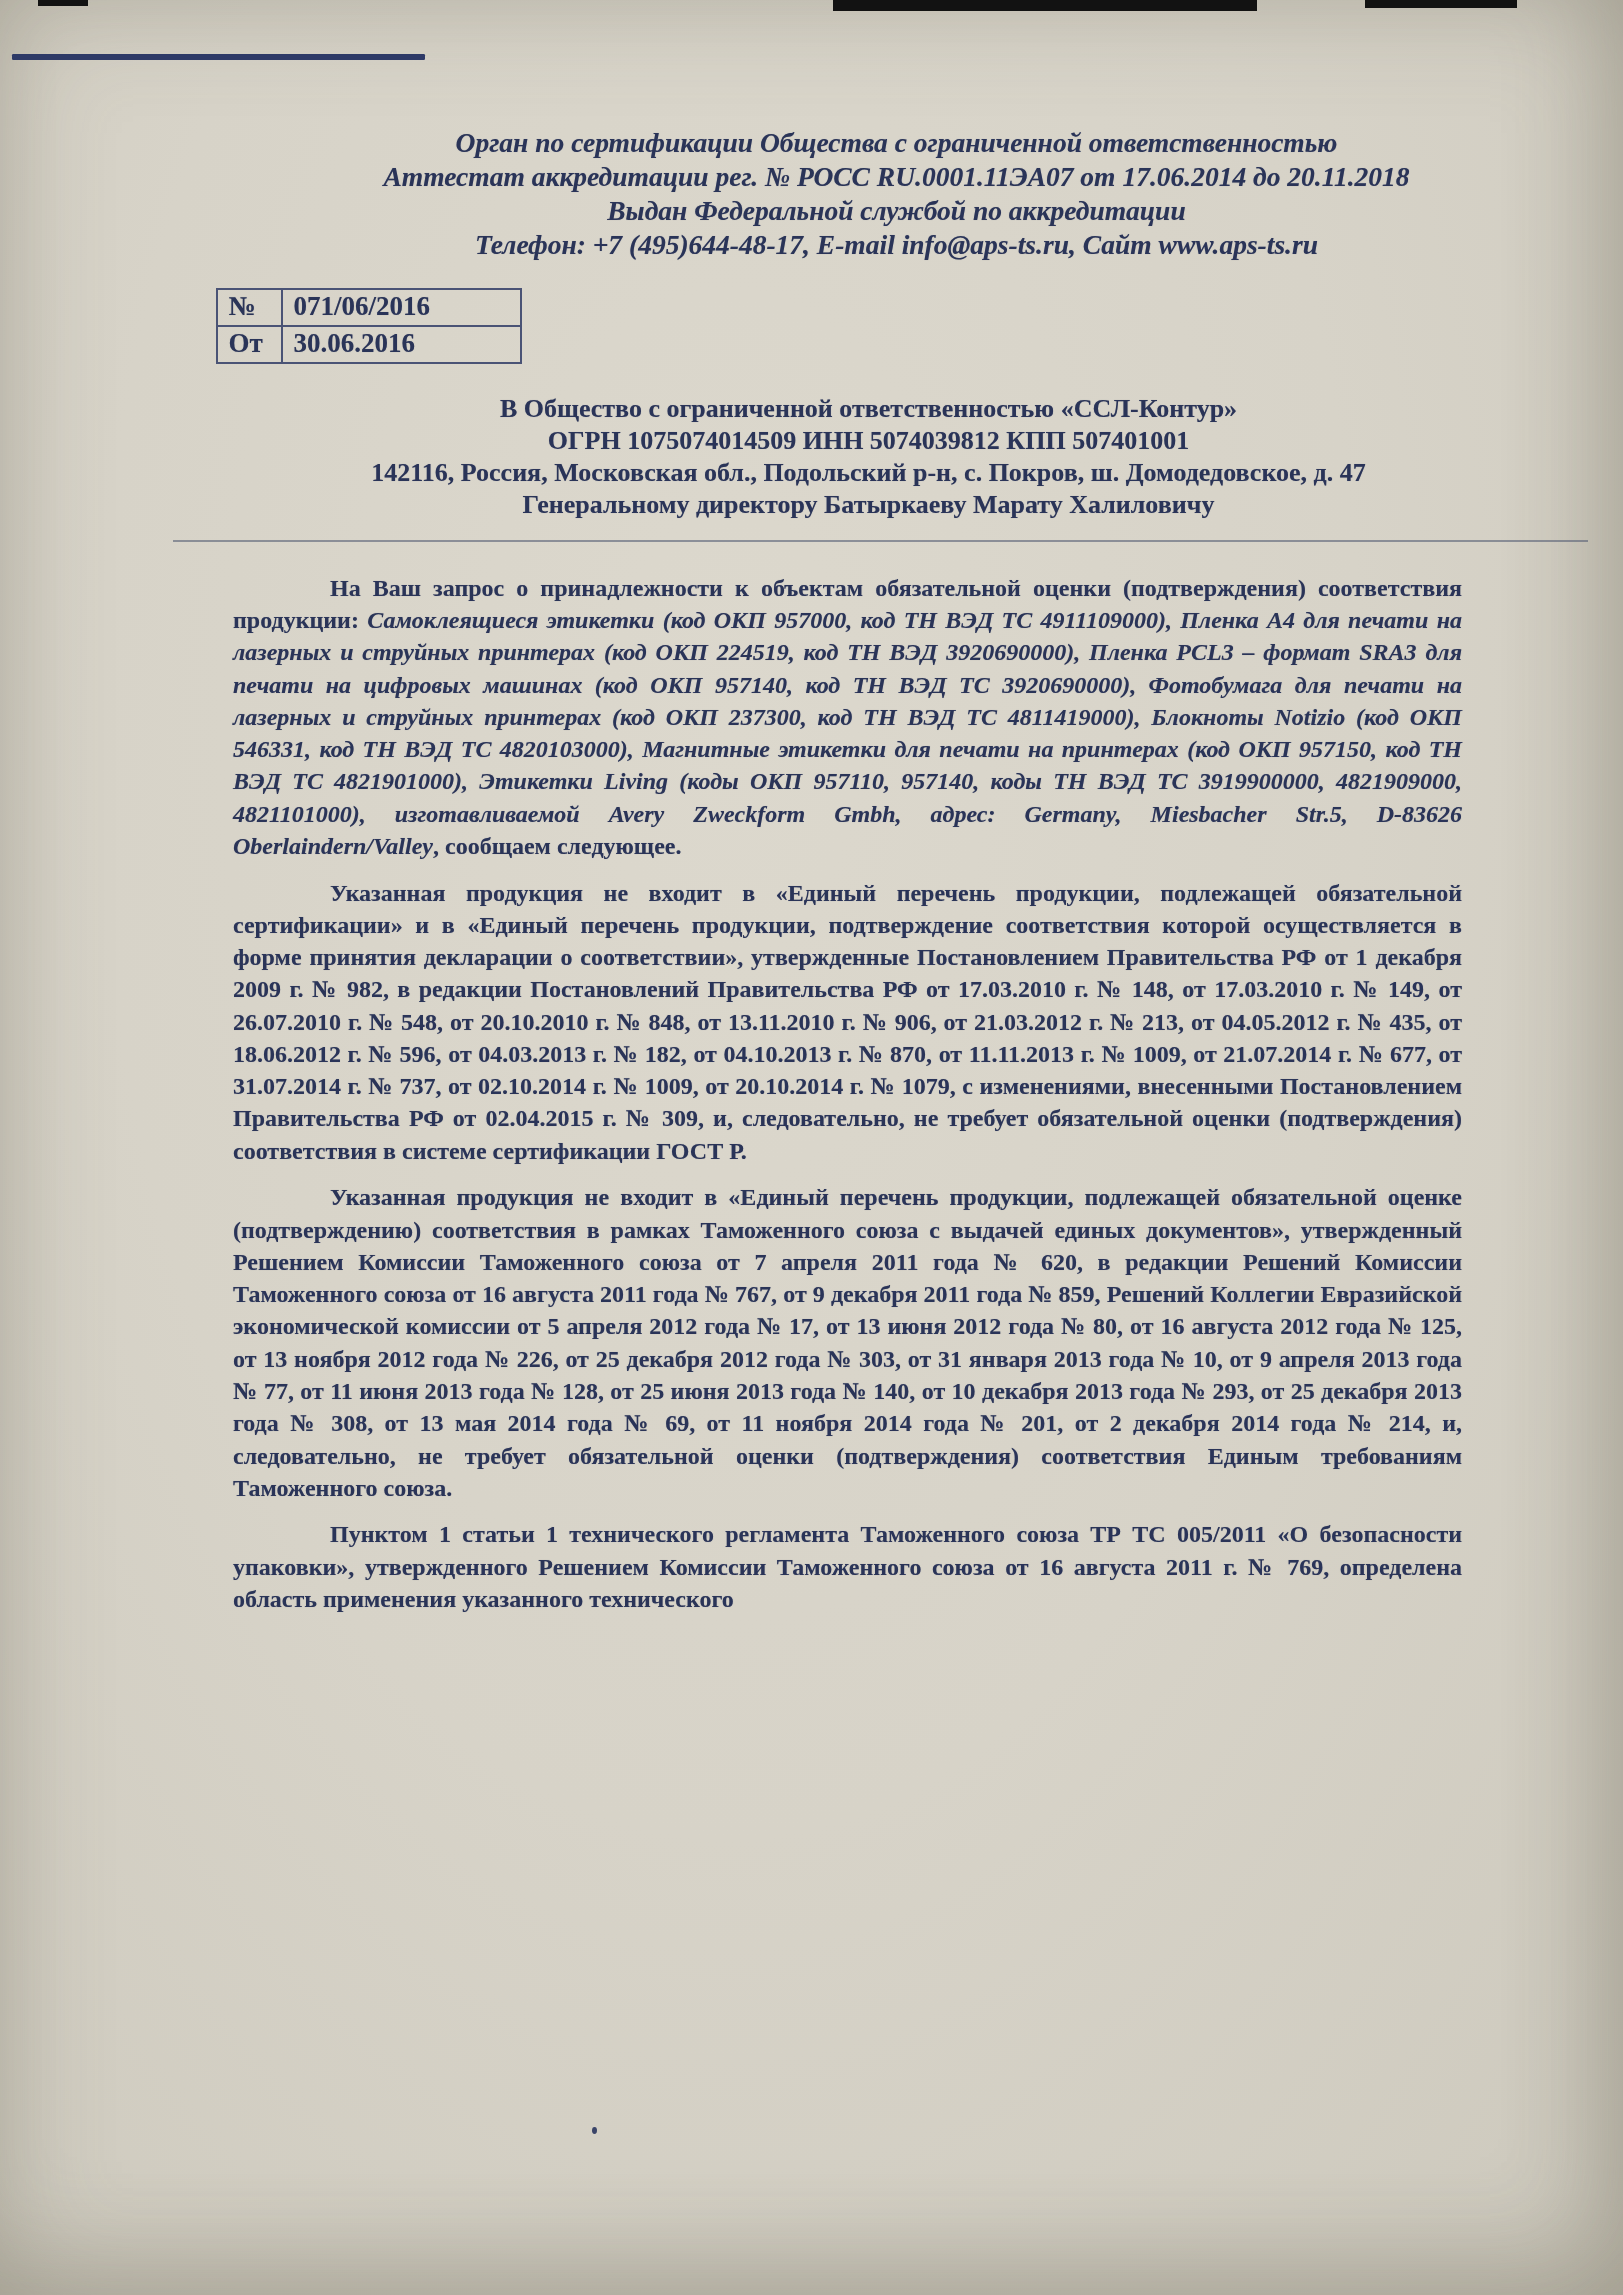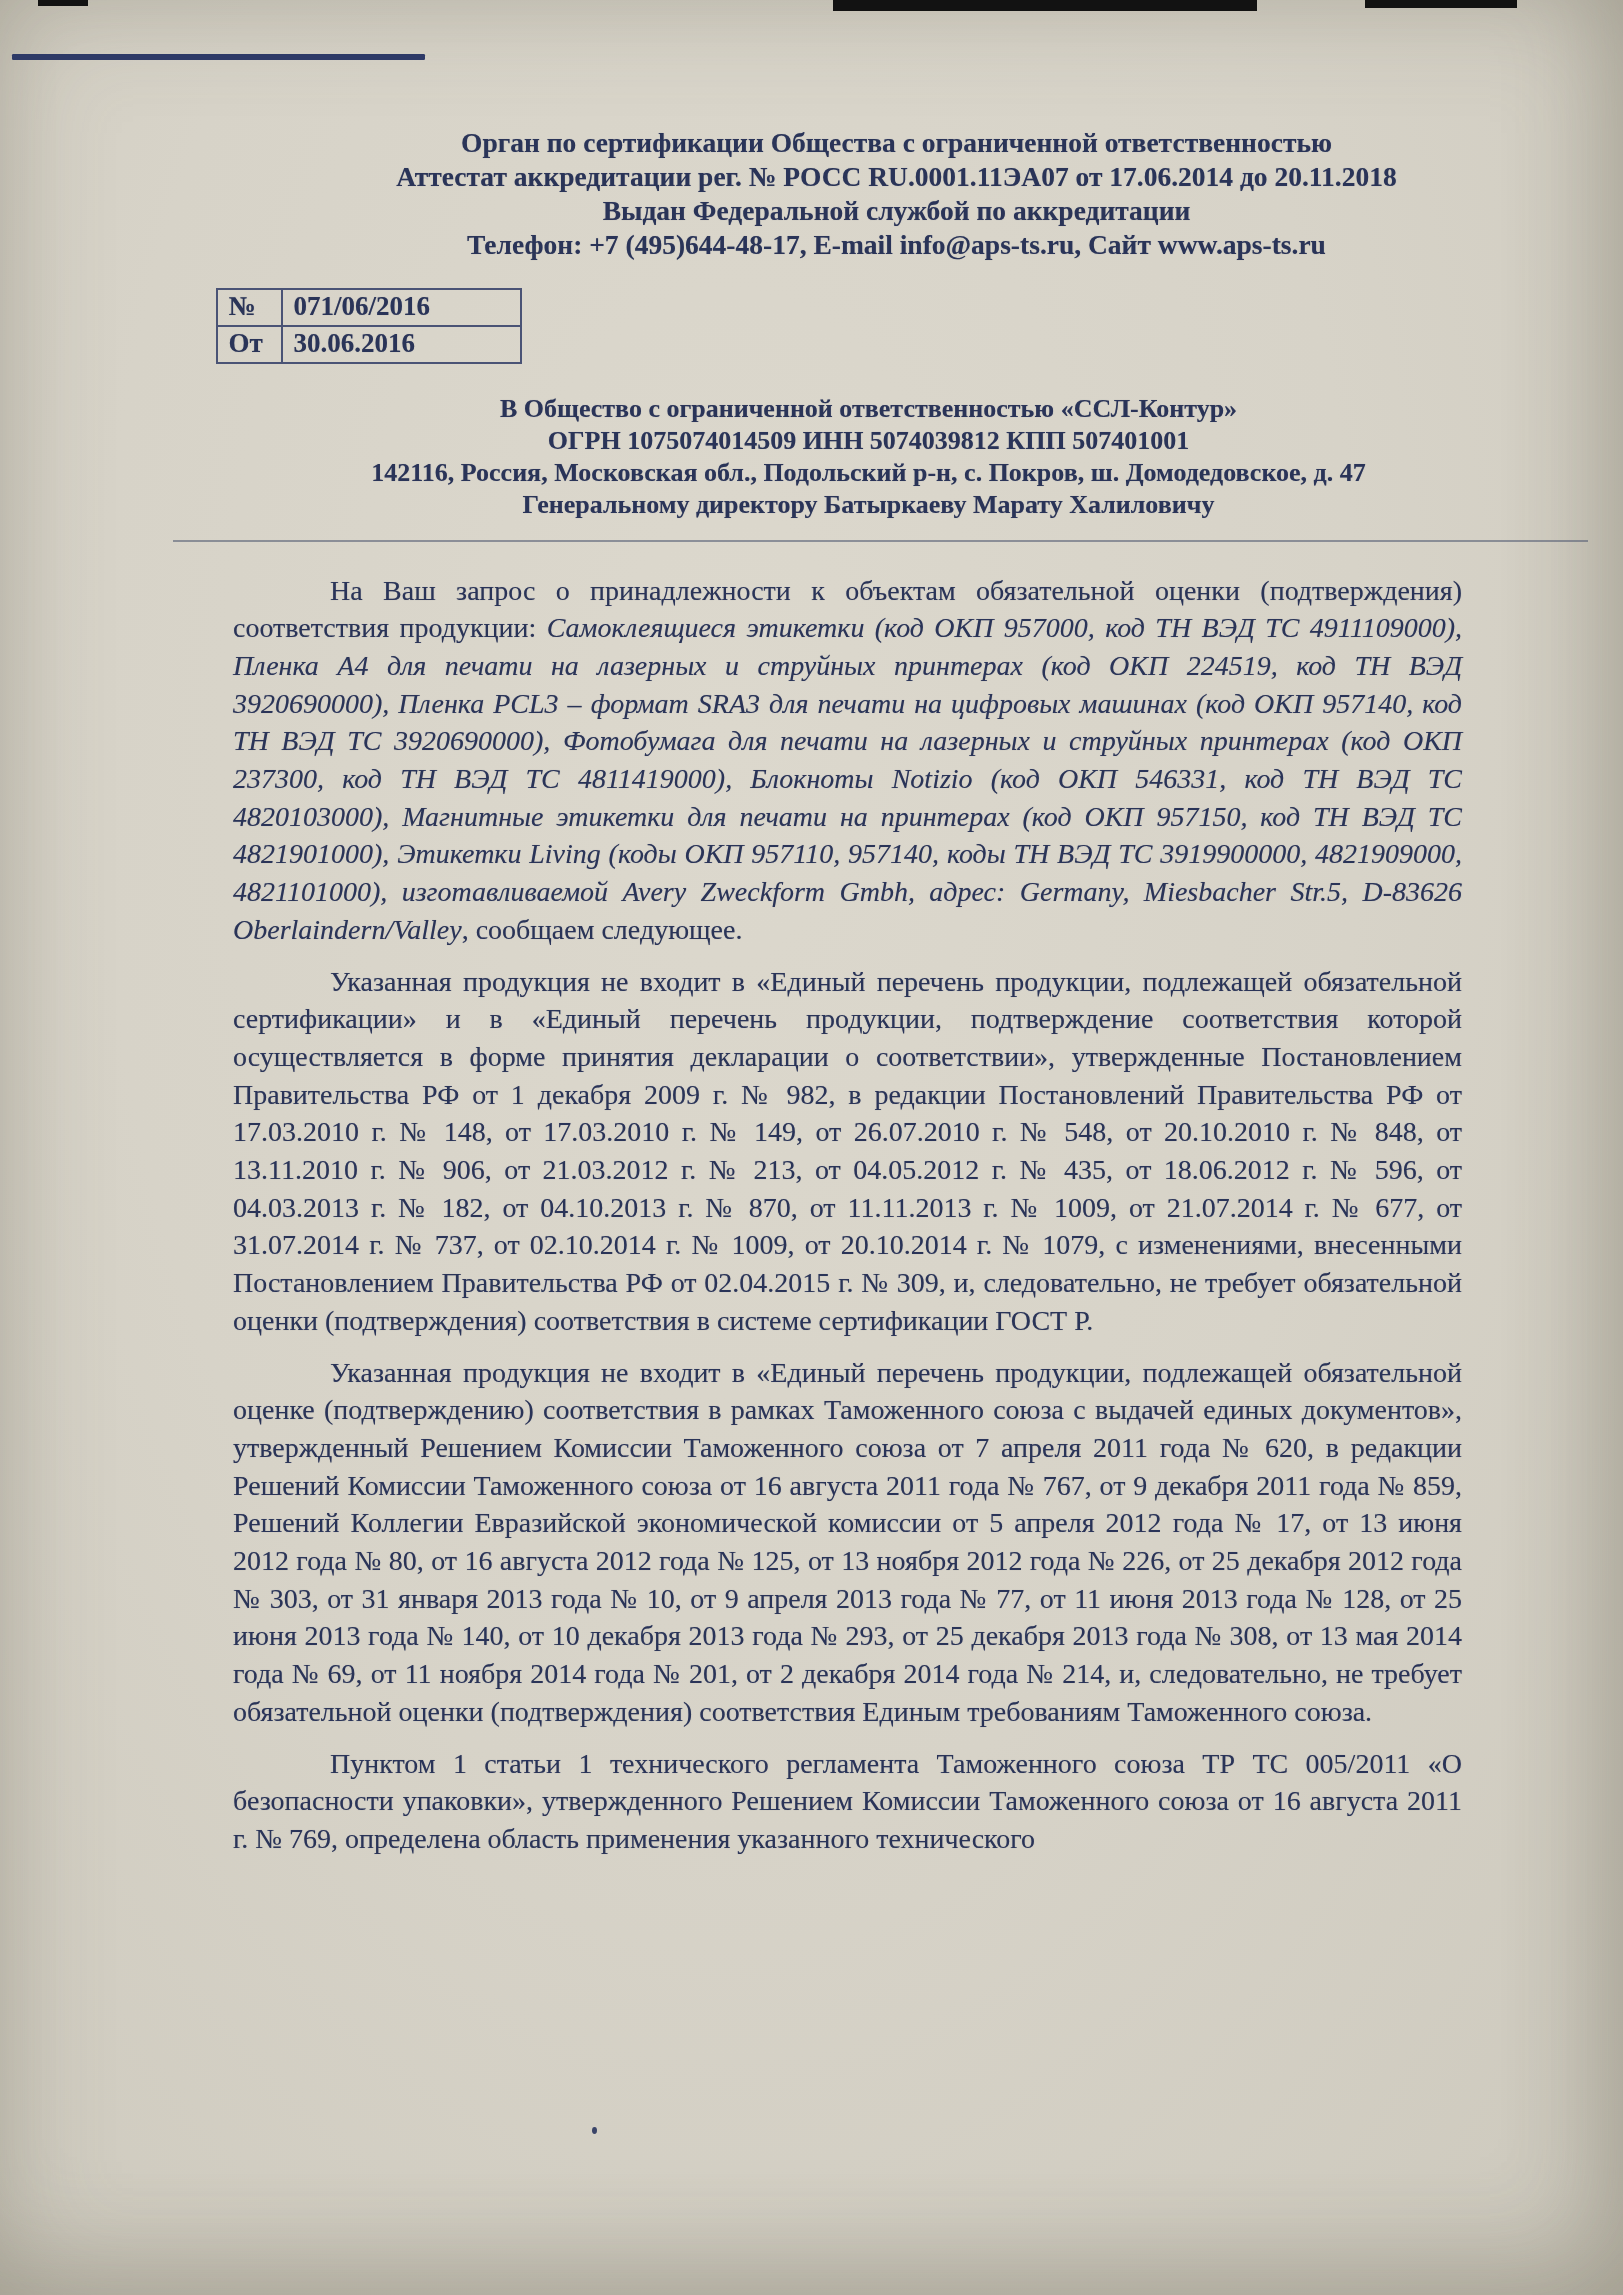--- a/index.html
+++ b/index.html
@@ -28,21 +28,21 @@
     border-radius: 1.3px;
   }
   .scan-dot {
     position: absolute; left: 592px; top: 2127px;
     width: 5.2px; height: 7.2px; background: #3a4468; border-radius: 50%;
   }
 
   .letterhead {
     margin: 126px 110px 0 280px;
     text-align: center;
-    font-weight: bold; 
+    font-weight: bold; font-style: italic;
     font-size: 27.5px; line-height: 1.24;
   }
   .ref-table {
     margin: 26px 0 0 216px;
     border-collapse: collapse;
     font-weight: bold; font-size: 27px;
   }
   .ref-table td {
     border: 2px solid #4a5375;
     padding: 2px 10.5px 3.3px 10.5px;
@@ -64,23 +64,24 @@
   }
   .letter-title {
     margin-top: 38px;
     text-align: center;
     font-weight: bold;
     font-size: 31px;
     letter-spacing: 0.7px;
   }
   .letter-body {
     margin: 30px 161px 0 233px;
-    font-size: 28px;
+    font-size: 24px;
     line-height: 1.345;
     text-align: justify;
+    font-weight: bold;
   }
   .letter-body p {
     margin: 0 0 14.4px 0;
     text-indent: 97px;
   }
   .it { font-style: italic; }
 </style>
 </head>
 <body>
 

